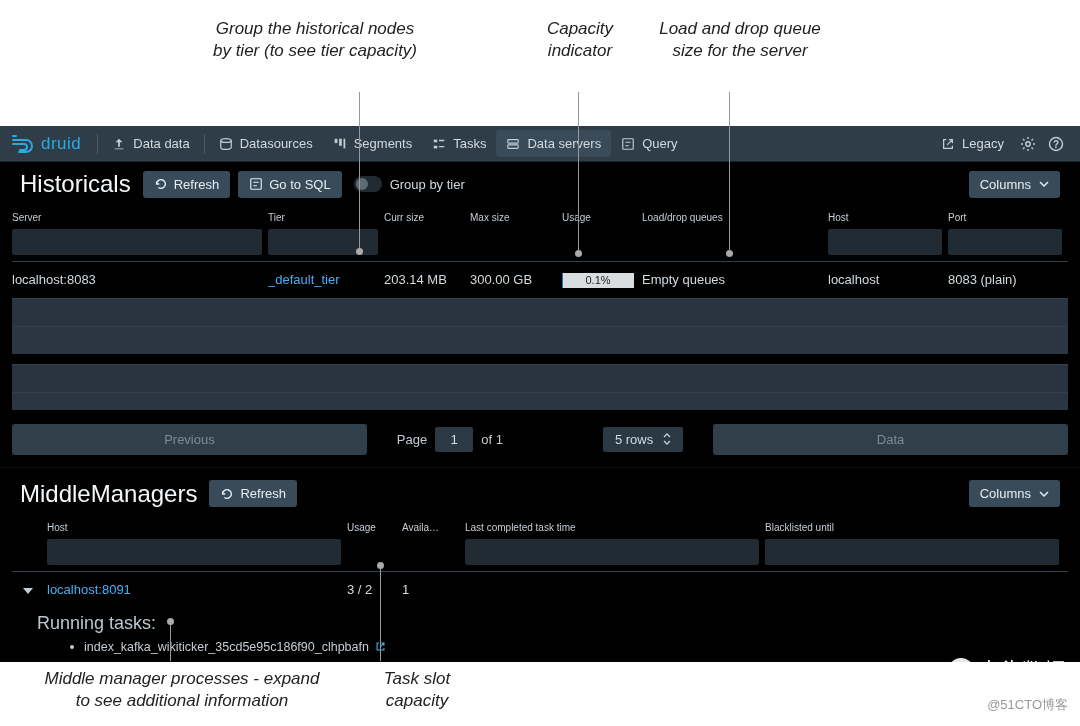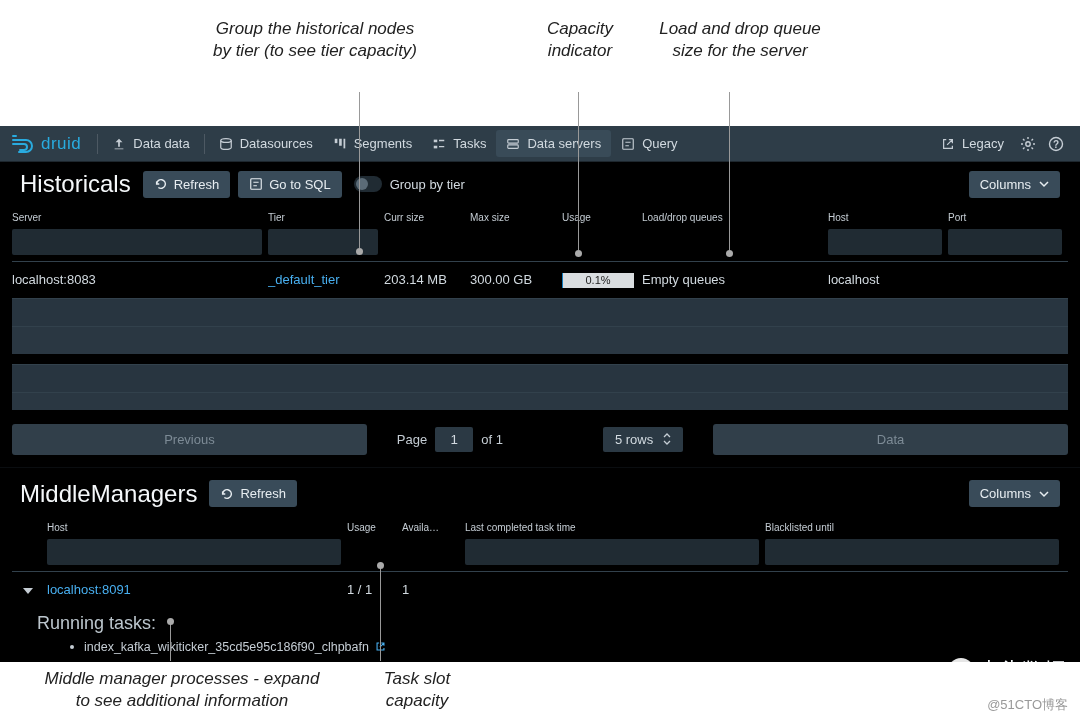--- a/index.html
+++ b/index.html
@@ -253,20 +253,21 @@
       <div class="td">203.14 MB</div>
       <div class="td">300.00 GB</div>
       <div class="td">
         <div class="usage-bar">
           <div class="usage-fill" style="width:1%;"></div>
           <span class="usage-text">0.1%</span>
         </div>
       </div>
       <div class="td">Empty queues</div>
       <div class="td">localhost</div>
+      <div class="td">8083 (plain)</div>
     </div>
     <div class="blank-rows">
       <div class="blank-row"></div>
       <div class="blank-row alt"></div>
       <div class="gap-row"></div>
       <div class="blank-row"></div>
       <div class="blank-row alt" style="height:18px;"></div>
     </div>
   </div>
 
@@ -325,21 +326,21 @@
       <div class="filter-cell"></div>
       <div class="filter-cell"><input class="filter-input" style=""></div>
       <div class="filter-cell"></div>
         <div class="filter-cell"></div>
       <div class="filter-cell"><input class="filter-input" style=""></div>
       <div class="filter-cell"><input class="filter-input" style=""></div>
     </div>
     <div class="trow t-mm">
       <div class="td" style="text-align:center;"><span class="expand-caret"></span></div>
       <div class="td link">localhost:8091</div>
-      <div class="td">1 / 1</div>
+      <div class="td">3 / 2</div>
       <div class="td">1</div>
       <div class="td"></div>
     </div>
     <div class="running-label">Running tasks:</div>
     <div class="task-line">
       <span class="bullet"></span>
       <span>index_kafka_wikiticker_35cd5e95c186f90_clhpbafn</span>
       <span style="margin-left:6px; color:#48aff0;">
           <svg width="11" height="11" viewBox="0 0 16 16">
             <path d="M6 3 H3 V13 H13 V10 M9 3 H13 V7 M13 3 L7 9" fill="none" stroke="#48aff0" stroke-width="1.6"></path>

